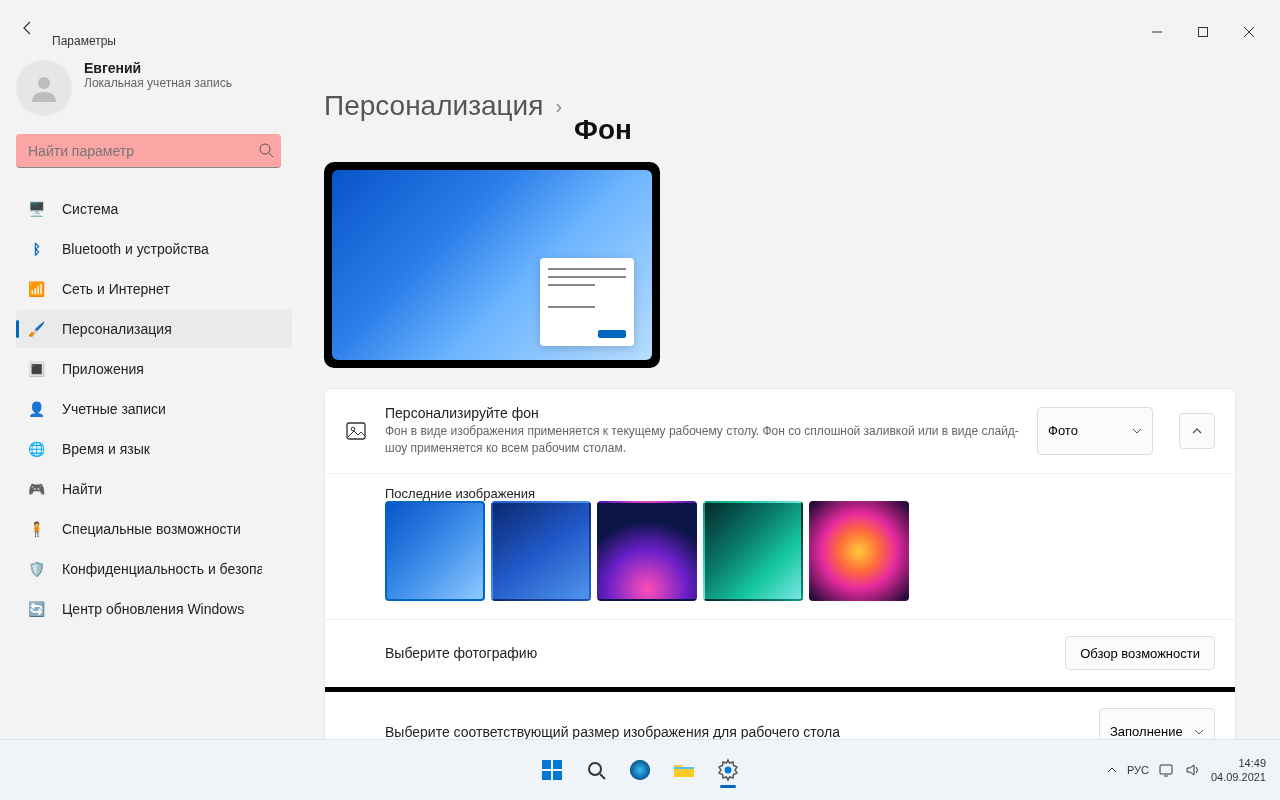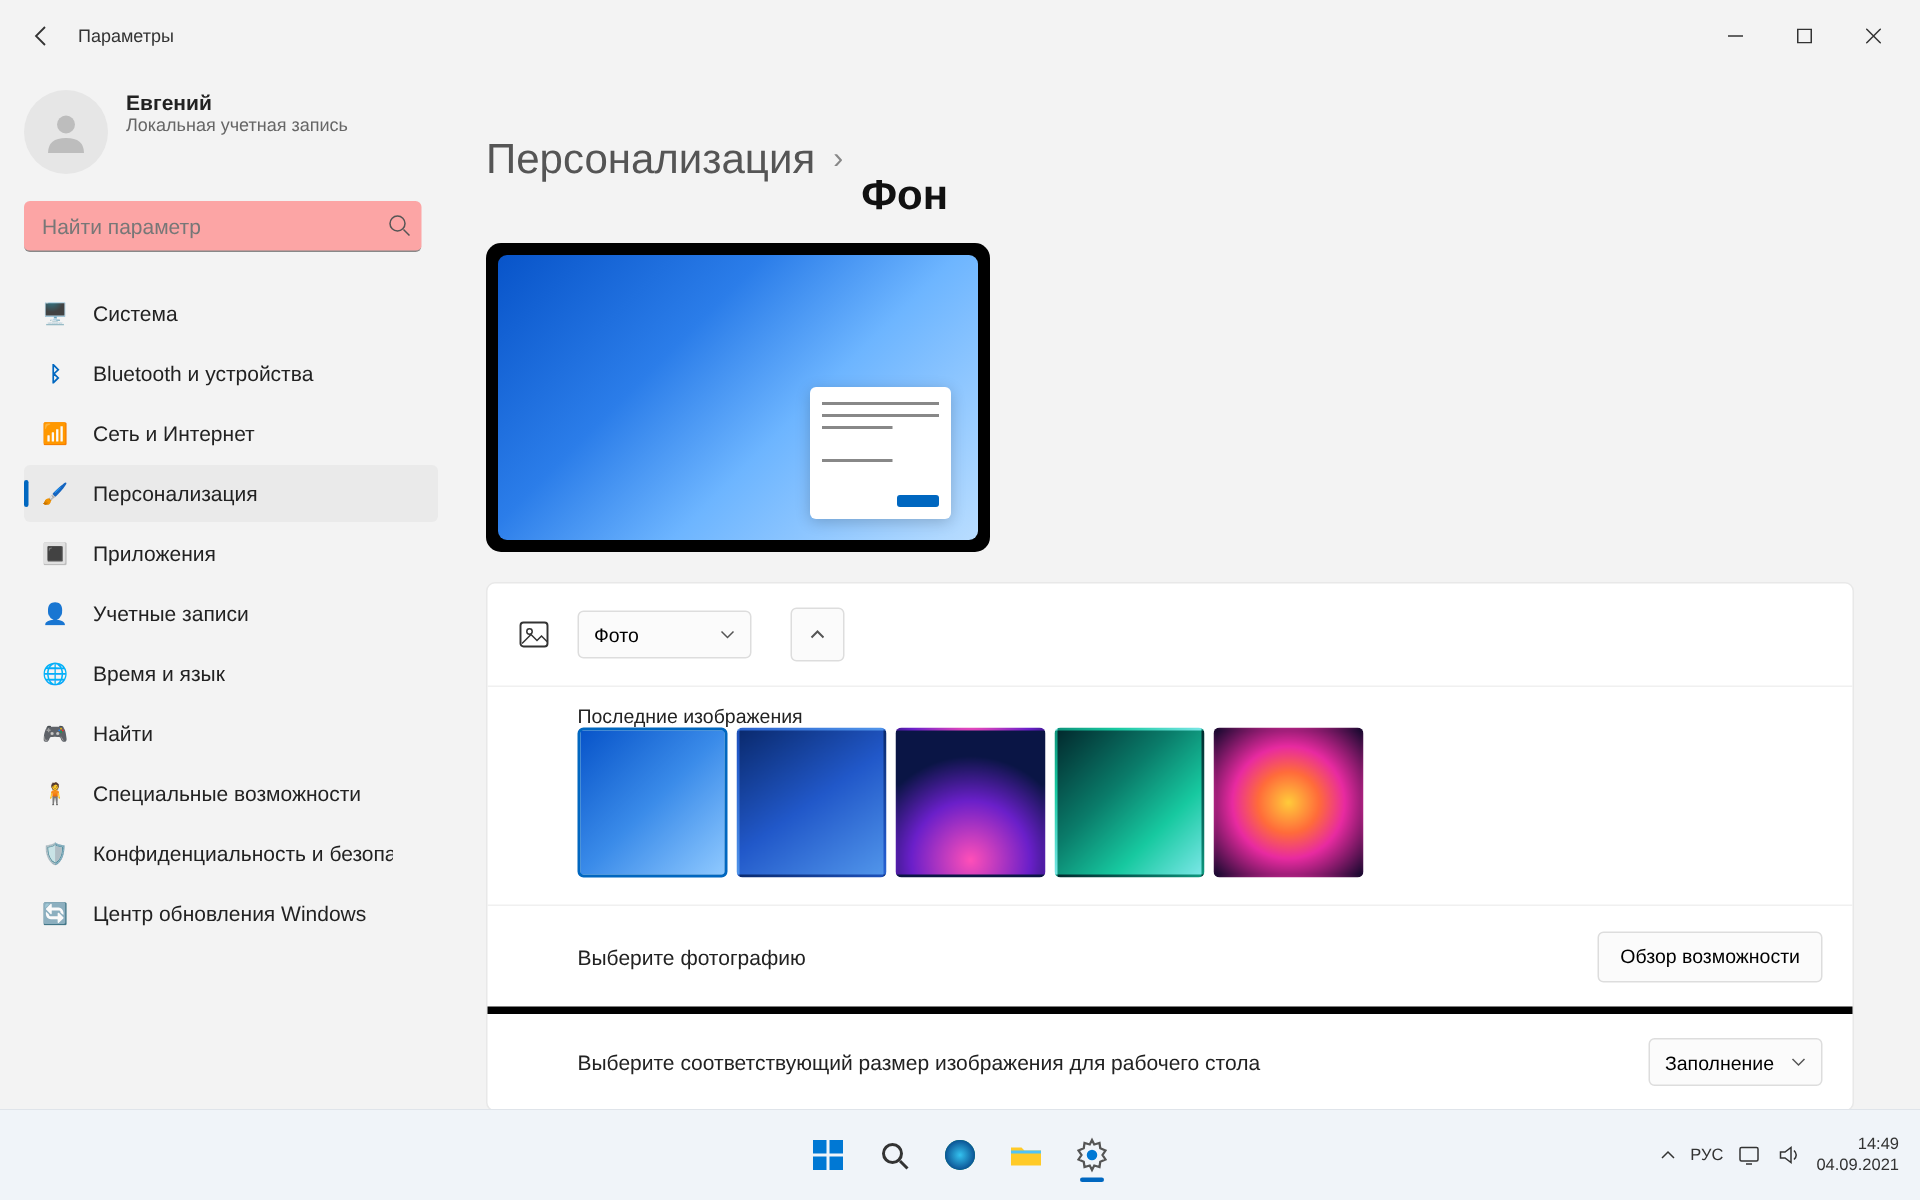--- a/index.html
+++ b/index.html
@@ -1,18 +1,18 @@
 <!DOCTYPE html>
 <html><head>
 <meta charset="utf-8">
 <style>
 * { margin: 0; padding: 0; box-sizing: border-box; font-family: "Segoe UI", -apple-system, sans-serif; }
 body { background: #f3f3f3; width: 1280px; height: 800px; overflow: hidden; position: relative; }
 
-.titlebar { height: 48px; display: flex; align-items: center; padding: 0 8px; }
+.titlebar { height: 48px; display: flex; align-items: flex-end; padding: 0 8px; }
 .back-btn { width: 40px; height: 40px; display: flex; align-items: center; justify-content: center; cursor: pointer; border-radius: 4px; }
 .titlebar-title { font-size: 12px; color: #333; margin-left: 4px; }
 .win-controls { margin-left: auto; display: flex; }
 .win-btn { width: 46px; height: 32px; display: flex; align-items: center; justify-content: center; cursor: pointer; }
 
 .app { display: flex; height: 704px; }
 
 .sidebar { width: 300px; padding: 0 8px 0 16px; }
 .user-block { display: flex; gap: 12px; margin: 12px 0 18px 0; }
 .avatar { width: 56px; height: 56px; border-radius: 50%; background: #e6e6e6; display: flex; align-items: center; justify-content: center; }
@@ -41,21 +41,21 @@
 .preview-window { position: absolute; right: 18px; bottom: 14px; width: 94px; height: 88px; background: #fff; border-radius: 4px; padding: 10px 8px; box-shadow: 0 2px 10px rgba(0,0,0,0.2); }
 .pw-line { height: 2px; background: #888; margin-bottom: 6px; }
 .pw-btn { position: absolute; bottom: 8px; right: 8px; width: 28px; height: 8px; background: #0067c0; border-radius: 2px; }
 
 .card { background: #fff; border: 1px solid #e8e8e8; border-radius: 6px; margin-bottom: 4px; }
 .card-row { display: flex; align-items: center; padding: 16px 20px; gap: 18px; min-height: 68px; }
 .card-icon { width: 22px; height: 22px; flex-shrink: 0; }
 .card-text { flex: 1; }
 .card-title { font-size: 14px; color: #222; }
 .card-desc { font-size: 12px; color: #666; margin-top: 2px; line-height: 1.4; max-width: 670px; }
-.dropdown-ctrl { height: 32px; min-width: 116px; border: 1px solid #ddd; border-radius: 4px; background: #fbfbfb; display: flex; align-items: center; justify-content: space-between; padding: 0 10px; font-size: 13px; cursor: pointer; gap: 10px; }
+.dropdown-ctrl { height: 48px; min-width: 116px; border: 1px solid #ddd; border-radius: 4px; background: #fbfbfb; display: flex; align-items: center; justify-content: space-between; padding: 0 10px; font-size: 13px; cursor: pointer; gap: 10px; }
 .expand-btn { width: 36px; height: 36px; border: 1px solid #ddd; border-radius: 4px; background: #fbfbfb; display: flex; align-items: center; justify-content: center; cursor: pointer; margin-left: 8px; }
 .browse-btn { height: 34px; padding: 0 14px; border: 1px solid #ddd; border-radius: 4px; background: #fbfbfb; font-size: 13px; cursor: pointer; display: flex; align-items: center; }
 
 .recent-section { padding: 12px 60px 18px 60px; border-top: 1px solid #f0f0f0; }
 .recent-label { font-size: 13px; color: #222; margin-bottom: 0; }
 .thumbs { display: flex; gap: 6px; }
 .thumb { width: 100px; height: 100px; border-radius: 4px; cursor: pointer; border: 2px solid transparent; }
 .thumb.sel { border-color: #0067c0; }
 .t1 { background: linear-gradient(135deg,#0854c9,#3a8be9 50%,#8fc9ff); }
 .t2 { background: linear-gradient(145deg,#0a2a6e,#2158c9 50%,#5195ea); }
@@ -198,20 +198,24 @@
 
     <div class="card">
       <div class="card-row">
         <div class="card-icon">
           <svg width="22" height="22" viewBox="0 0 22 22">
               <rect x="2" y="3" width="18" height="16" rx="2" stroke="#333" fill="none" stroke-width="1.3"></rect>
               <circle cx="8" cy="9" r="1.8" stroke="#333" fill="none"></circle>
               <path d="M3 17 L9 11 L13 15 L16 12 L20 16" stroke="#333" fill="none"></path>
             </svg>
         </div>
+        <div class="card-text">
+          <div class="card-title">Персонализируйте фон</div>
+          <div class="card-desc">Фон в виде изображения применяется к текущему рабочему столу. Фон со сплошной заливкой или в виде слайд-шоу применяется ко всем рабочим столам.</div>
+        </div>
         <div class="dropdown-ctrl">
           <span>Фото</span>
           <svg width="10" height="10" viewBox="0 0 10 10">
               <path d="M1 3 L5 7 L9 3" stroke="#555" fill="none"></path>
             </svg>
         </div>
         <div class="expand-btn">
           <svg width="12" height="12" viewBox="0 0 12 12">
               <path d="M2 8 L6 4 L10 8" stroke="#555" fill="none" stroke-width="1.3"></path>
             </svg>

